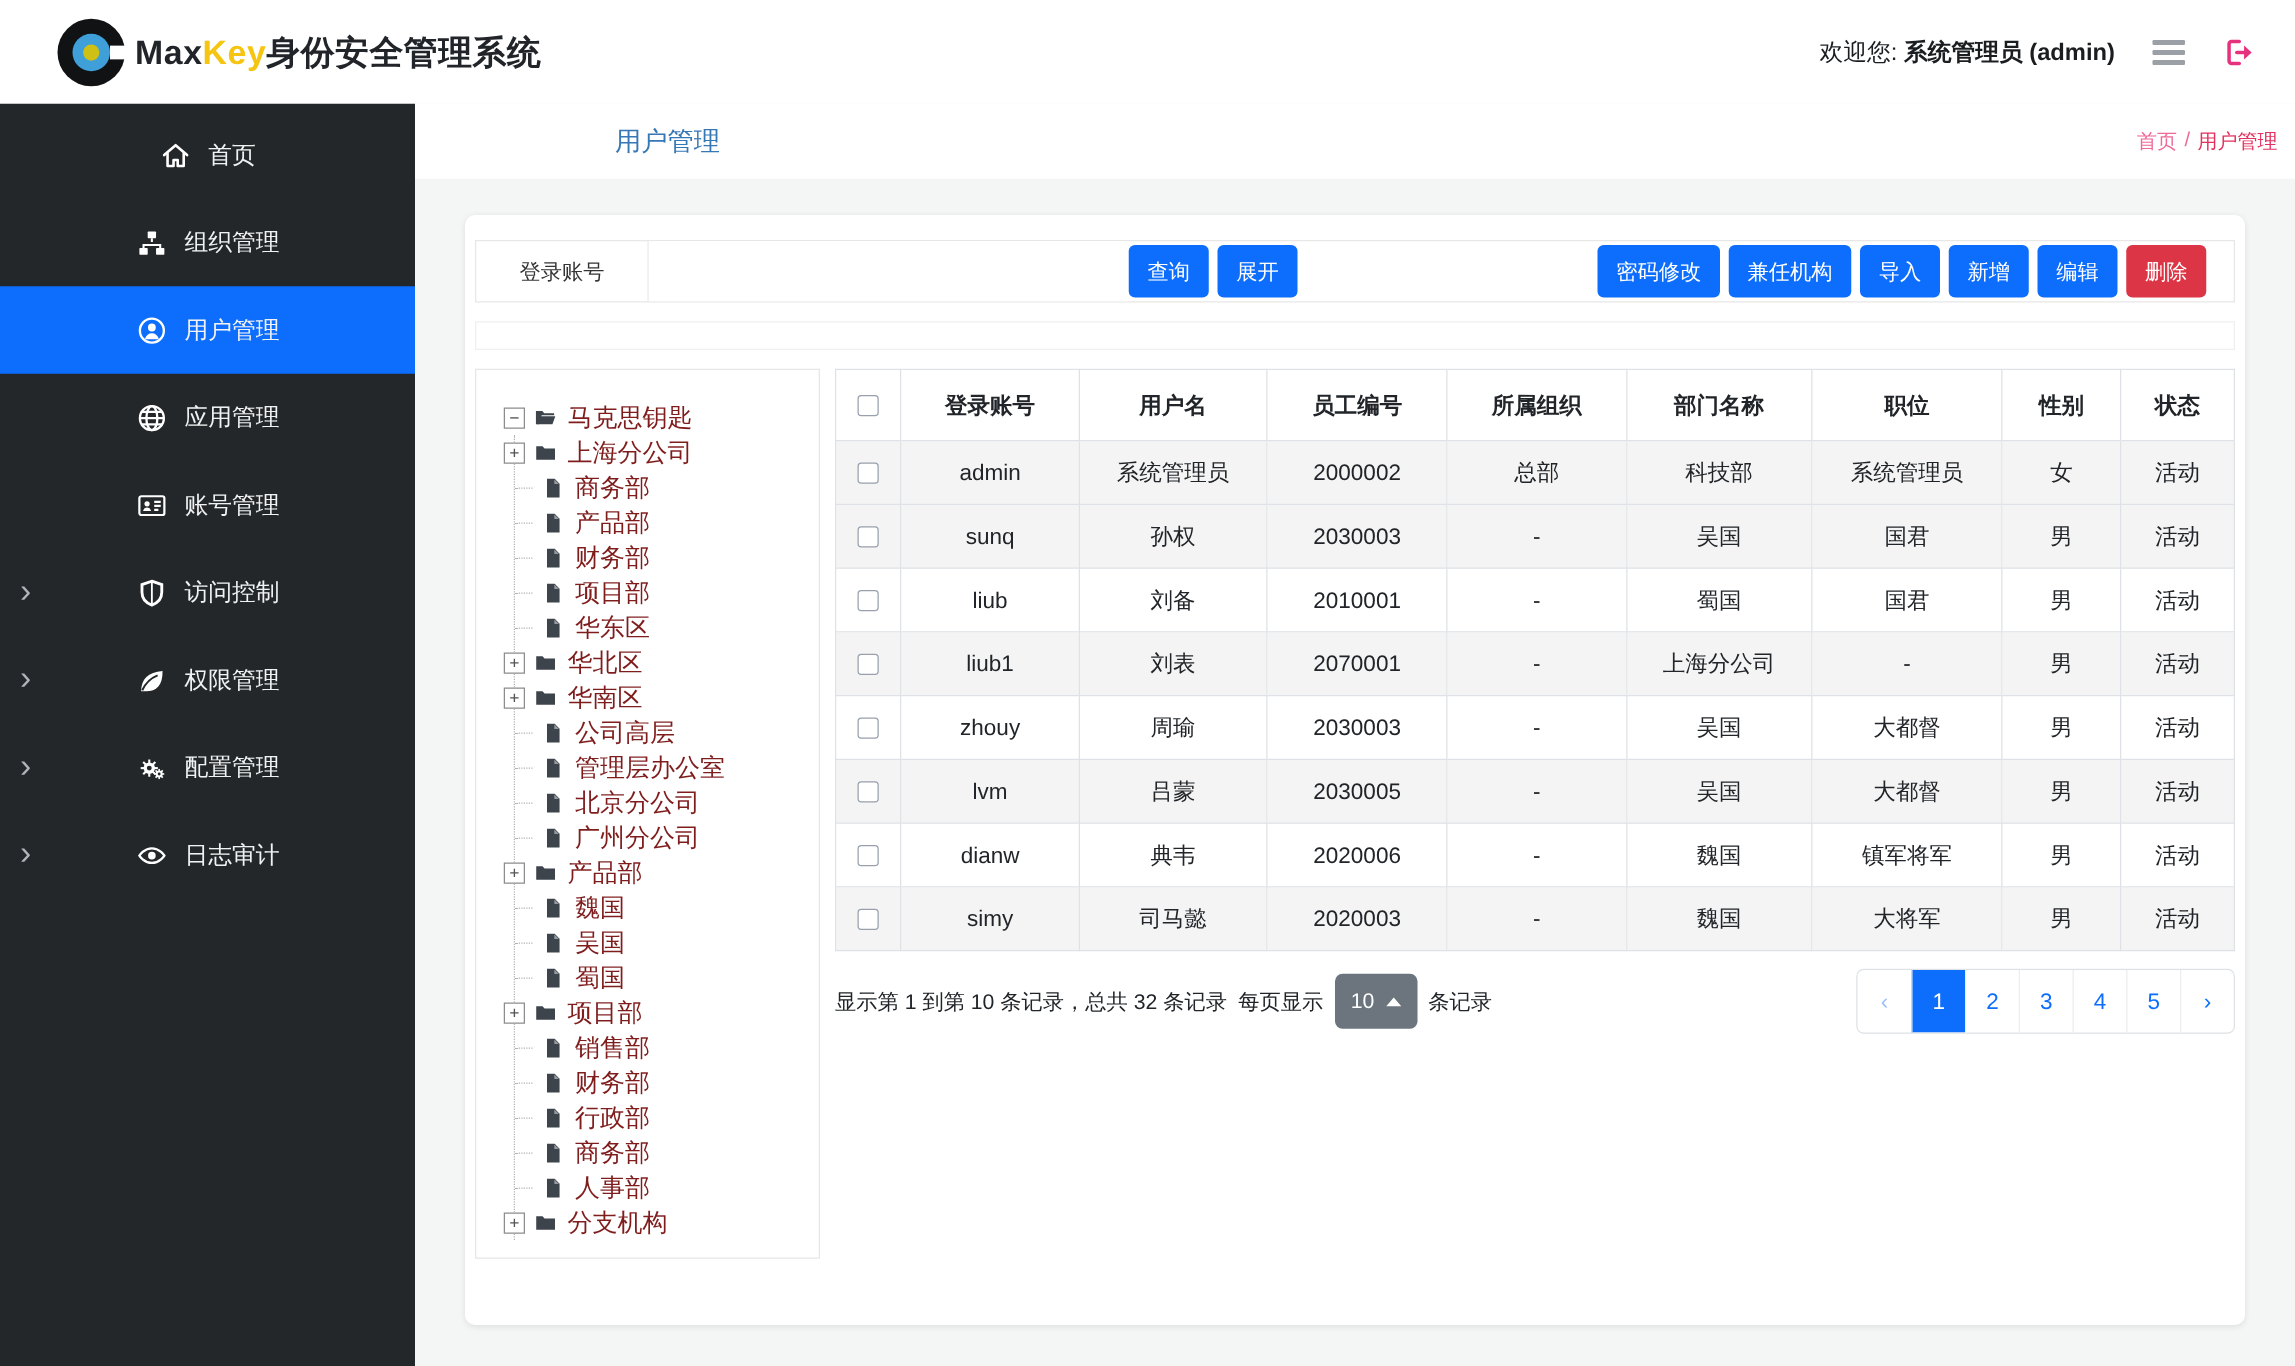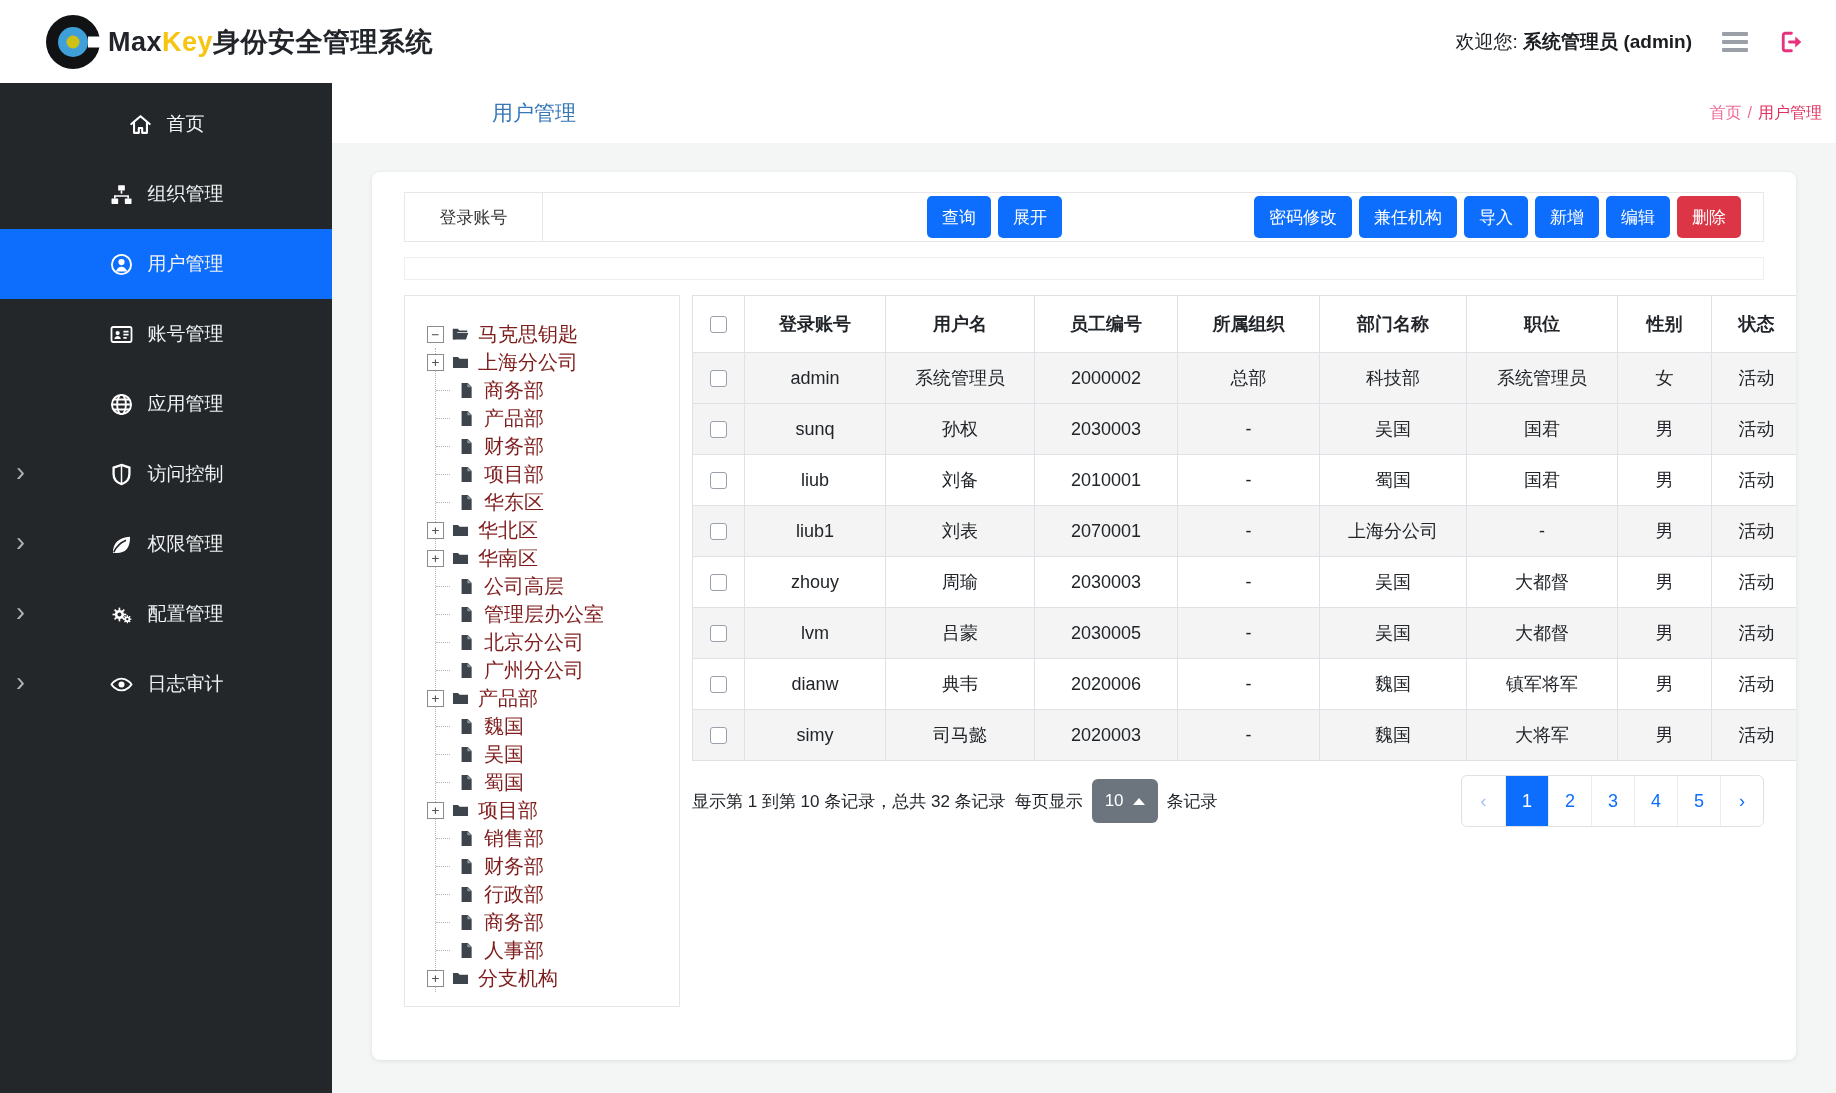--- a/index.html
+++ b/index.html
@@ -33,21 +33,21 @@
   .side-icon { display:flex; width:26px; justify-content:center; color:#fff; }
 
   .content { flex:1; display:flex; flex-direction:column; min-width:0; }
   .page-headerbar { height:60px; background:#fff; display:flex; align-items:center; padding:0 14px 0 160px; flex:none; }
   .page-title { font-size:21px; color:#3677b6; }
   .breadcrumb { margin-left:auto; font-size:16px; display:flex; gap:6px; align-items:center; }
   .crumb-home { color:#ef6a98; text-decoration:none; cursor:pointer; }
   .crumb-sep { color:#ef6a98; }
   .crumb-current { color:#e3315f; }
 
-  .card { flex:1; margin:29px 40px 33px; background:#fff; border-radius:8px; box-shadow:0 1px 5px rgba(0,0,0,.09); padding:20px 32px; overflow:hidden; }
+  .card { flex:1; margin:29px 40px 33px; background:#fff; border-radius:8px; box-shadow:0 1px 5px rgba(0,0,0,.09); padding:20px 8px; overflow:hidden; }
 
   
   .form-row { border:1px solid #e7e7e7; height:50px; display:flex; align-items:center; }
   .search-label { width:138px; height:100%; border-right:1px solid #e7e7e7; display:flex; align-items:center; justify-content:center; font-size:17px; color:#333; flex:none; }
   .search-input { width:384px; height:100%; border:none; outline:none; font-size:17px; padding:0 12px; font-family:inherit; flex:none; }
   .btn { border:none; border-radius:5px; background:#0d6efd; color:#fff; font-size:17px; font-family:inherit; padding:0 15px; height:42px; cursor:pointer; white-space:nowrap; }
   .btn + .btn { margin-left:7px; }
   .btn-danger { background:#dc3545; }
   .right-actions { margin-left:auto; margin-right:22px; display:flex; }
   .sub-strip { margin-top:15px; height:23px; border:1px solid #efefef; background:#fff; }
@@ -142,38 +142,38 @@
             <svg viewBox="0 0 24 24" width="25" height="25" fill="none" stroke="currentColor" stroke-width="1.8">
               <circle cx="12" cy="12" r="9.2"></circle>
               <circle cx="12" cy="9.6" r="3" fill="currentColor" stroke="none"></circle>
               <path d="M6.6 18.6c1-3 3-4.5 5.4-4.5s4.4 1.5 5.4 4.5" fill="currentColor" stroke="none"></path>
             </svg>
           </span>
           <span>用户管理</span>
         </div>
         <div class="side-item">
           <span class="side-icon">
+            <svg viewBox="0 0 24 24" width="25" height="25" fill="none" stroke="currentColor" stroke-width="1.8">
+              <circle cx="12" cy="12" r="9.2"></circle>
+              <ellipse cx="12" cy="12" rx="4.2" ry="9.2"></ellipse>
+              <path d="M2.8 12h18.4M4.2 7.2h15.6M4.2 16.8h15.6"></path>
+            </svg>
+          </span>
+          <span>应用管理</span>
+        </div>
+        <div class="side-item">
+          <span class="side-icon">
             <svg viewBox="0 0 24 24" width="25" height="25" fill="none" stroke="currentColor" stroke-width="1.7">
               <rect x="2.4" y="4.8" width="19.2" height="14.4" rx="1.6"></rect>
               <circle cx="8.3" cy="10.6" r="2" fill="currentColor" stroke="none"></circle>
               <path d="M5.2 16.2c.5-1.8 1.7-2.7 3.1-2.7s2.6.9 3.1 2.7" fill="currentColor" stroke="none"></path>
               <path d="M13.8 9.2h5M13.8 12.2h5M13.8 15.2h3.2"></path>
             </svg>
           </span>
           <span>账号管理</span>
-        </div>
-        <div class="side-item">
-          <span class="side-icon">
-            <svg viewBox="0 0 24 24" width="25" height="25" fill="none" stroke="currentColor" stroke-width="1.8">
-              <circle cx="12" cy="12" r="9.2"></circle>
-              <ellipse cx="12" cy="12" rx="4.2" ry="9.2"></ellipse>
-              <path d="M2.8 12h18.4M4.2 7.2h15.6M4.2 16.8h15.6"></path>
-            </svg>
-          </span>
-          <span>应用管理</span>
         </div>
         <div class="side-item">
           <span class="side-chevron">›</span>
           <span class="side-icon">
             <svg viewBox="0 0 24 24" width="25" height="25" fill="none" stroke="currentColor" stroke-width="2.2">
               <path d="M12 2.8l7.6 2.6v6c0 4.6-3 8.2-7.6 9.8-4.6-1.6-7.6-5.2-7.6-9.8v-6z"></path>
               <path d="M12 2.8v18.4" stroke-width="1.4"></path>
             </svg>
           </span>
           <span>访问控制</span>

